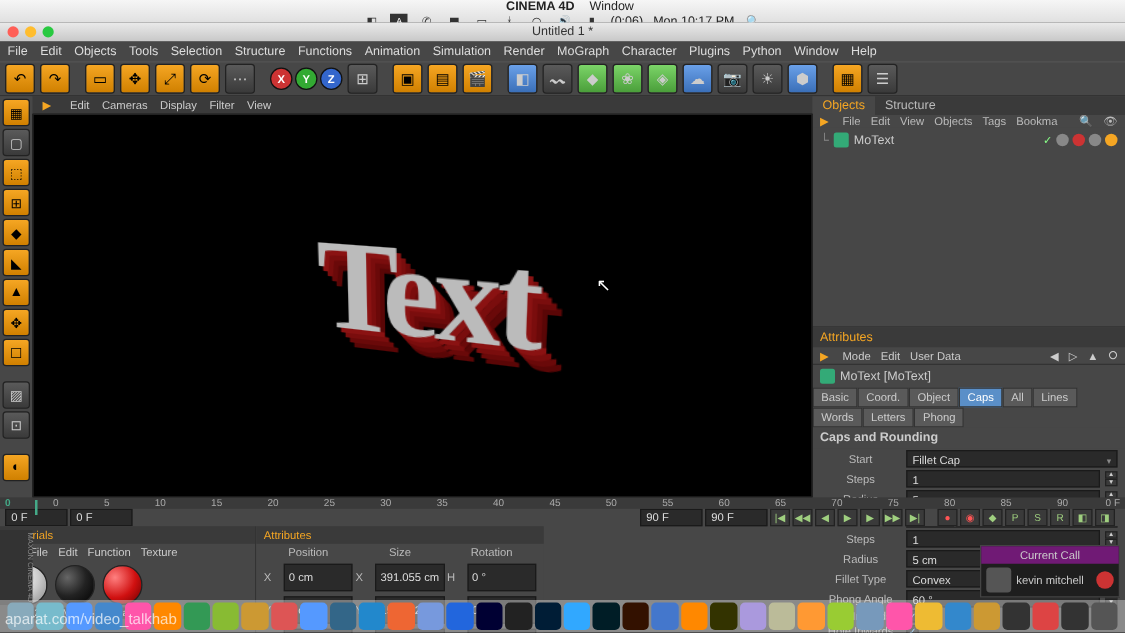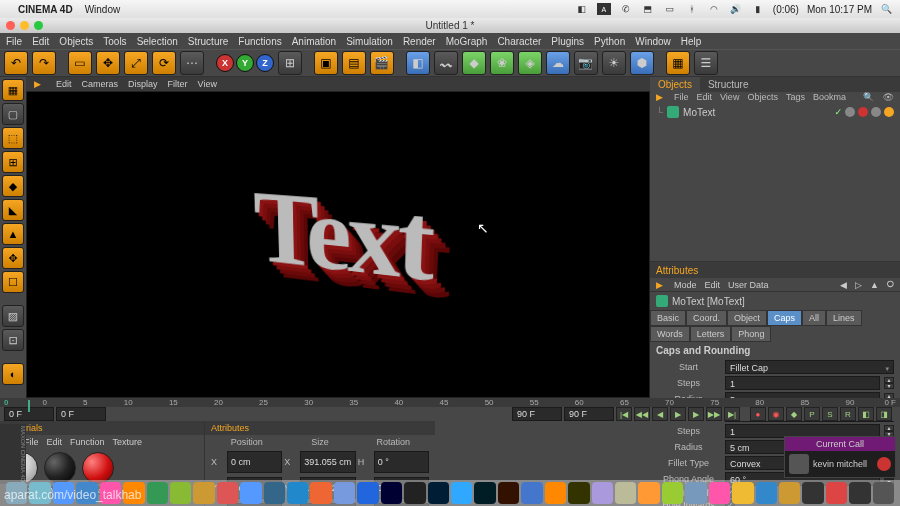--- a/index.html
+++ b/index.html
@@ -1,19 +1,19 @@
 <!DOCTYPE html>
 <html><head>
 <meta charset="utf-8">
 <style>
   * { margin: 0; padding: 0; box-sizing: border-box; font-family: "Lucida Grande", Helvetica, Arial, sans-serif; }
   body { width: 900px; height: 506px; background: #2a2a2a; overflow: hidden; position: relative; }
 
   
-  .mac-menubar { height: 18px; background: linear-gradient(#f6f6f6,#e0e0e0); display: flex; align-items: center; font-size: 10px; color: #222; padding: 0 6px; justify-content: space-between; }
+  .mac-menubar { height: 18px; background: linear-gradient(#f6f6f6,#e0e0e0); display: flex; align-items: center; font-size: 10px; color: #222; padding: 0 6px; justify-content: space-between; flex-direction: column; }
   .mac-menubar .left { display: flex; gap: 12px; align-items: center; }
   .mac-menubar .right { display: flex; gap: 8px; align-items: center; }
   .apple-icon { font-size: 11px; }
   .mac-menubar .appname { font-weight: bold; }
   .mac-menubar .status-icon { width: 14px; height: 12px; display: inline-flex; align-items: center; justify-content: center; font-size: 9px; color: #333; }
 
   
   .title-bar { height: 15px; background: linear-gradient(#eaeaea,#c8c8c8); display: flex; align-items: center; justify-content: center; font-size: 10px; color: #333; position: relative; }
   .traffic-lights { position: absolute; left: 6px; display: flex; gap: 5px; }
   .traffic-lights span { width: 9px; height: 9px; border-radius: 50%; display: inline-block; }

